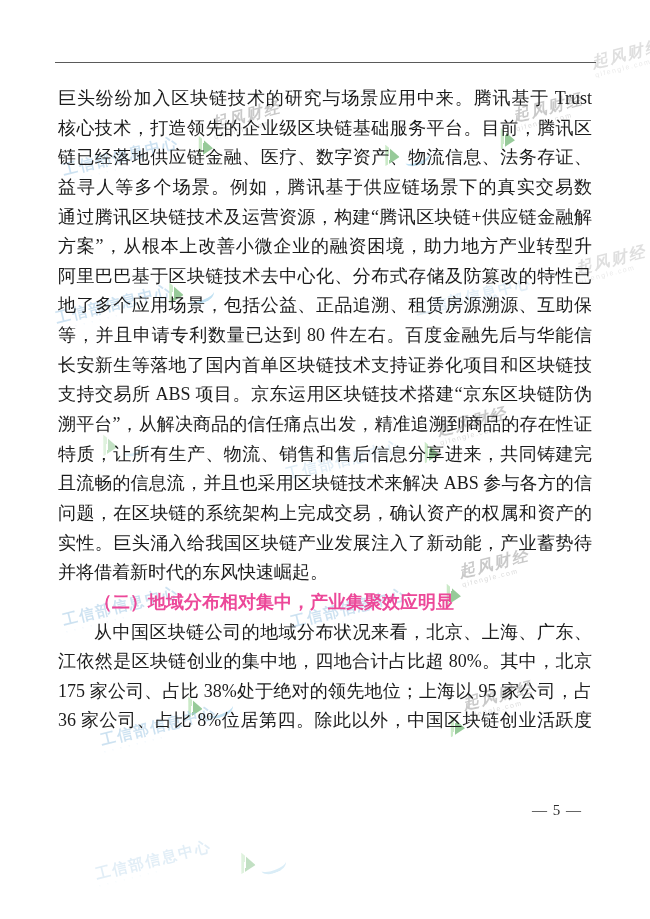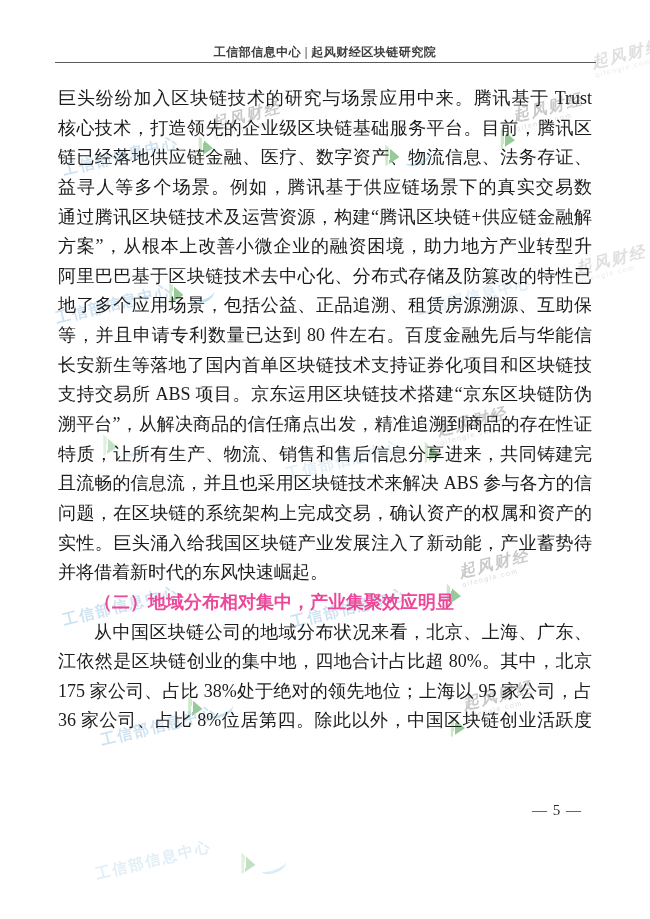--- a/index.html
+++ b/index.html
@@ -205,21 +205,20 @@
     <span class="wm-col">
       <span class="wm-gx-text">工信部信息中心</span>
       <span class="wm-gx-dots">· · · · · · · ·</span>
     </span>
   </div>
   <div class="wm faint" style="left:238px;top:848px">
     <span class="leaf-icon"></span>
     <span class="wave-icon"></span>
   </div>
 
-  <div class="header-title">工信部信息中心 | 起风财经区块链研究院</div>
   <div class="header-rule"></div>
 
   <div class="body-text">
     <div class="jline">巨头纷纷加入区块链技术的研究与场景应用中来。腾讯基于 Trust SQL</div>
     <div class="jline">核心技术，打造领先的企业级区块链基础服务平台。目前，腾讯区块</div>
     <div class="jline">链已经落地供应链金融、医疗、数字资产、物流信息、法务存证、公</div>
     <div class="jline">益寻人等多个场景。例如，腾讯基于供应链场景下的真实交易数据，</div>
     <div class="jline">通过腾讯区块链技术及运营资源，构建“腾讯区块链+供应链金融解决</div>
     <div class="jline">方案”，从根本上改善小微企业的融资困境，助力地方产业转型升级。</div>
     <div class="jline">阿里巴巴基于区块链技术去中心化、分布式存储及防篡改的特性已落</div>

